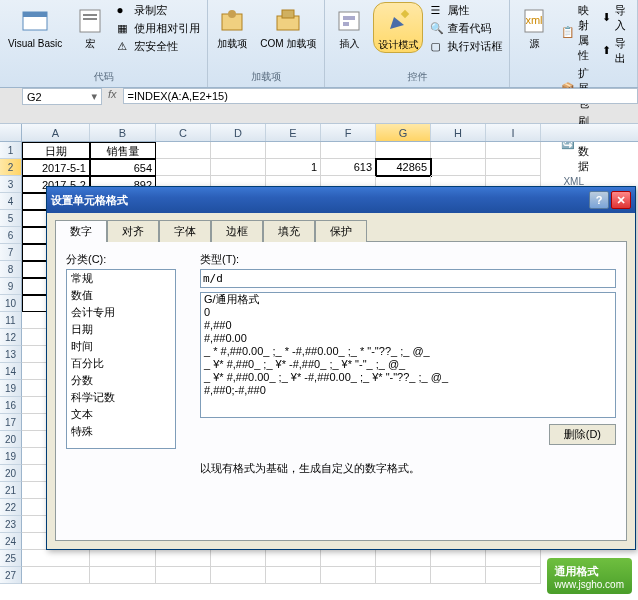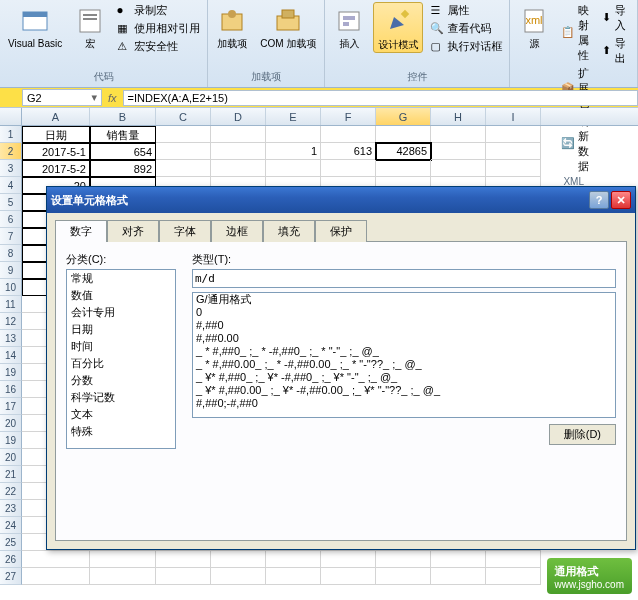--- a/index.html
+++ b/index.html
@@ -9,24 +9,24 @@
 .ribbon{background:linear-gradient(#e8f0f8,#d4e3f2);height:88px;display:flex;border-bottom:1px solid #9db5cc}
 .rgroup{border-right:1px solid #b8c8d8;display:flex;flex-direction:column;padding:2px 4px}
 .rgroup-body{flex:1;display:flex;align-items:flex-start;gap:4px}
 .rgroup-label{text-align:center;color:#5a6d80;font-size:10px;padding:1px 0}
 .bigbtn{display:flex;flex-direction:column;align-items:center;padding:2px 4px;gap:2px;cursor:pointer}
 .bigbtn .ico{width:32px;height:32px;display:flex;align-items:center;justify-content:center}
 .bigbtn span{font-size:10px;text-align:center;line-height:11px}
 .smallbtns{display:flex;flex-direction:column;gap:1px}
 .smallbtn{display:flex;align-items:center;gap:3px;padding:1px 3px;font-size:10px;cursor:pointer}
 .smallbtn .sico{width:14px;height:14px}
-.highlighted{background:linear-gradient(#ffe8a6,#ffd968);border:1px solid #c9a83e;border-radius:3px}
-
-
-.namebar{height:20px;display:flex;align-items:center;border-bottom:1px solid #b8c8d8;background:#fde047}
+.highlighted{background:linear-gradient(#ffe8a6,#ffd968);border:1px solid #c9a83e;border-radius:12px}
+
+
+.namebar{height:36px;display:flex;align-items:flex-start;border-bottom:1px solid #b8c8d8;background:#e5e5e5}
 .namebox{width:80px;border:1px solid #b0c0d0;background:#fff;padding:1px 4px;margin-left:22px;display:flex;align-items:center;justify-content:space-between}
 .namebox .dd{color:#666}
 .fxlabel{padding:0 6px;font-style:italic;color:#666}
 .formulabox{flex:1;border:1px solid #b0c0d0;background:#fff;padding:1px 4px}
 
 
 .sheet{position:relative}
 .colheads{display:flex;height:18px;background:linear-gradient(#f4f8fc,#dce6f0);border-bottom:1px solid #9db5cc}
 .corner{width:22px;border-right:1px solid #9db5cc;background:linear-gradient(#f4f8fc,#dce6f0)}
 .ch{border-right:1px solid #c5d3e0;text-align:center;line-height:18px;color:#3a5068}
@@ -44,21 +44,21 @@
 
 .dialog{position:absolute;left:46px;top:186px;width:590px;background:#ece9d8;border:1px solid #003c74;box-shadow:2px 2px 6px rgba(0,0,0,.3)}
 .titlebar{height:26px;background:linear-gradient(#3b77d3,#2b5fb8 40%,#1f4fa0);display:flex;align-items:center;justify-content:space-between;padding:0 4px;color:#fff;font-weight:bold;font-size:12px}
 .titlebar .wbtns{display:flex;gap:2px}
 .wbtn{width:20px;height:18px;background:linear-gradient(#f88,#d33);border:1px solid #a00;border-radius:2px;display:flex;align-items:center;justify-content:center;color:#fff;font-weight:bold;cursor:pointer}
 .wbtn.help{background:linear-gradient(#bcd,#7aa4d8);border-color:#56789c}
 .tabs{display:flex;padding:6px 8px 0 8px;gap:0}
 .tab{padding:3px 14px;border:1px solid #919b9c;border-bottom:none;background:#ece9d8;cursor:pointer;position:relative;top:1px;font-size:11px}
 .tab.active{background:#fcfcfe;z-index:2}
 .tabpanel{margin:0 8px 8px 8px;border:1px solid #919b9c;background:#fcfcfe;padding:10px;min-height:300px}
-.flexrow{display:flex;gap:16px}
+.flexrow{display:flex;gap:24px}
 .catlist{width:110px}
 .catlist label{display:block;margin-bottom:2px}
 .listbox{border:1px solid #7f9db9;background:#fff;height:180px;overflow:auto}
 .listbox div{padding:1px 4px;cursor:pointer}
 .rightcol{flex:1}
 .samplebox{border:1px solid #d0d0bf;padding:6px;margin-bottom:8px}
 .samplebox .lbl{color:#0046d5;font-size:11px}
 .typeinput{width:100%;border:1px solid #7f9db9;padding:2px;margin:2px 0 4px 0;font-family:monospace}
 .fmtlist{border:1px solid #7f9db9;background:#fff;height:126px;overflow:auto;font-family:monospace;font-size:10px}
 .fmtlist div{padding:0 3px;line-height:13px;white-space:pre}
@@ -523,32 +523,20 @@
         <div class="cell " style="width: 55px;"></div>
         <div class="cell " style="width: 55px;"></div>
         <div class="cell " style="width: 55px;"></div>
         <div class="cell " style="width: 55px;"></div>
         <div class="cell " style="width: 55px;"></div>
         <div class="cell " style="width: 55px;"></div>
         <div class="cell " style="width: 55px;"></div>
       </div>
       <div class="row">
         <div class="rh">25</div>
-        <div class="cell " style="width: 68px;"></div>
-        <div class="cell " style="width: 66px;"></div>
-        <div class="cell " style="width: 55px;"></div>
-        <div class="cell " style="width: 55px;"></div>
-        <div class="cell " style="width: 55px;"></div>
-        <div class="cell " style="width: 55px;"></div>
-        <div class="cell " style="width: 55px;"></div>
-        <div class="cell " style="width: 55px;"></div>
-        <div class="cell " style="width: 55px;"></div>
-      </div>
-      <div class="row">
-        <div class="rh">26</div>
         <div class="cell " style="width: 68px;"></div>
         <div class="cell " style="width: 66px;"></div>
         <div class="cell " style="width: 55px;"></div>
         <div class="cell " style="width: 55px;"></div>
         <div class="cell " style="width: 55px;"></div>
         <div class="cell " style="width: 55px;"></div>
         <div class="cell " style="width: 55px;"></div>
         <div class="cell " style="width: 55px;"></div>
         <div class="cell " style="width: 55px;"></div>
       </div>
@@ -601,27 +589,27 @@
           </div>
       </div>
       <div class="rightcol">
         <label>类型(T):</label>
         <input class="typeinput" value="m/d" style="">
         <div class="fmtlist" id="fmtlist">
             <div>G/通用格式</div>
             <div>0</div>
             <div>#,##0</div>
             <div>#,##0.00</div>
-            <div>_ * #,##0_ ;_ * -#,##0_ ;_ * "-"_ ;_ @_ </div>
             <div>_ * #,##0.00_ ;_ * -#,##0.00_ ;_ * "-"??_ ;_ @_ </div>
             <div>_ ¥* #,##0_ ;_ ¥* -#,##0_ ;_ ¥* "-"_ ;_ @_ </div>
             <div>_ ¥* #,##0.00_ ;_ ¥* -#,##0.00_ ;_ ¥* "-"??_ ;_ @_ </div>
             <div>#,##0;-#,##0</div>
           </div>
         <button class="delbtn">删除(D)</button>
+        <div class="hint">以现有格式为基础，生成自定义的数字格式。</div>
       </div>
     </div>
   </div>
 </div>
 
 <div class="wm">
   <span>通用格式</span>
   <small>www.jsgho.com</small>
 </div>
 

